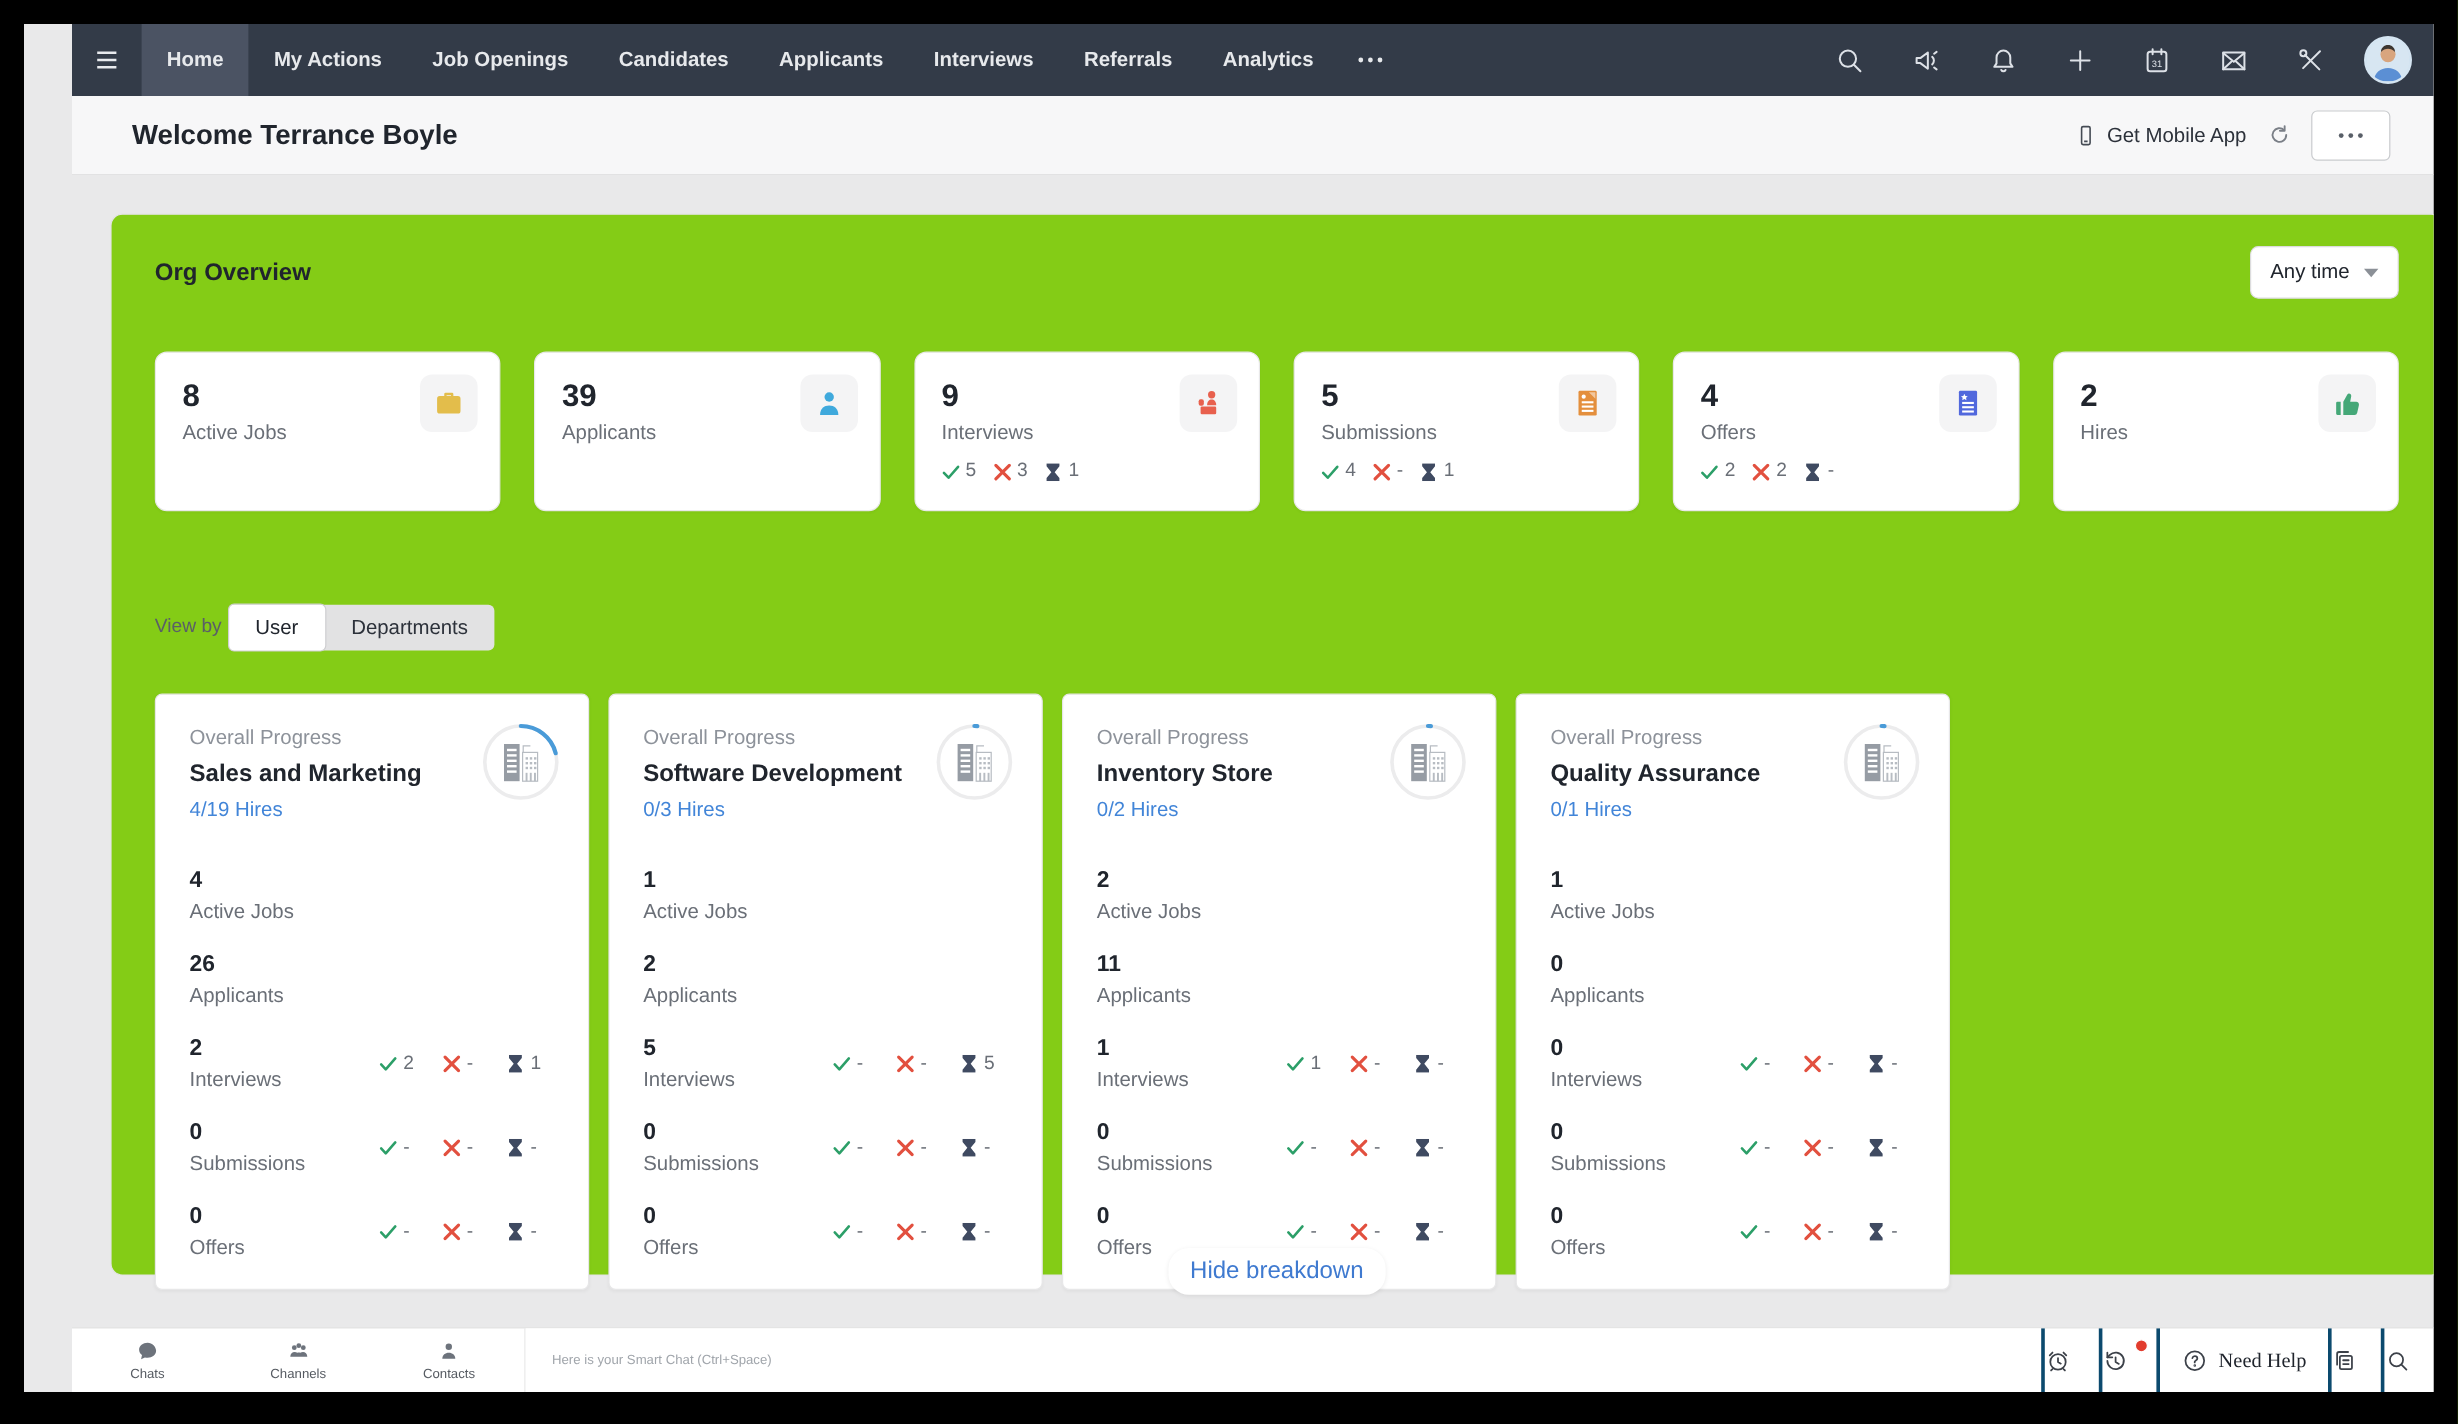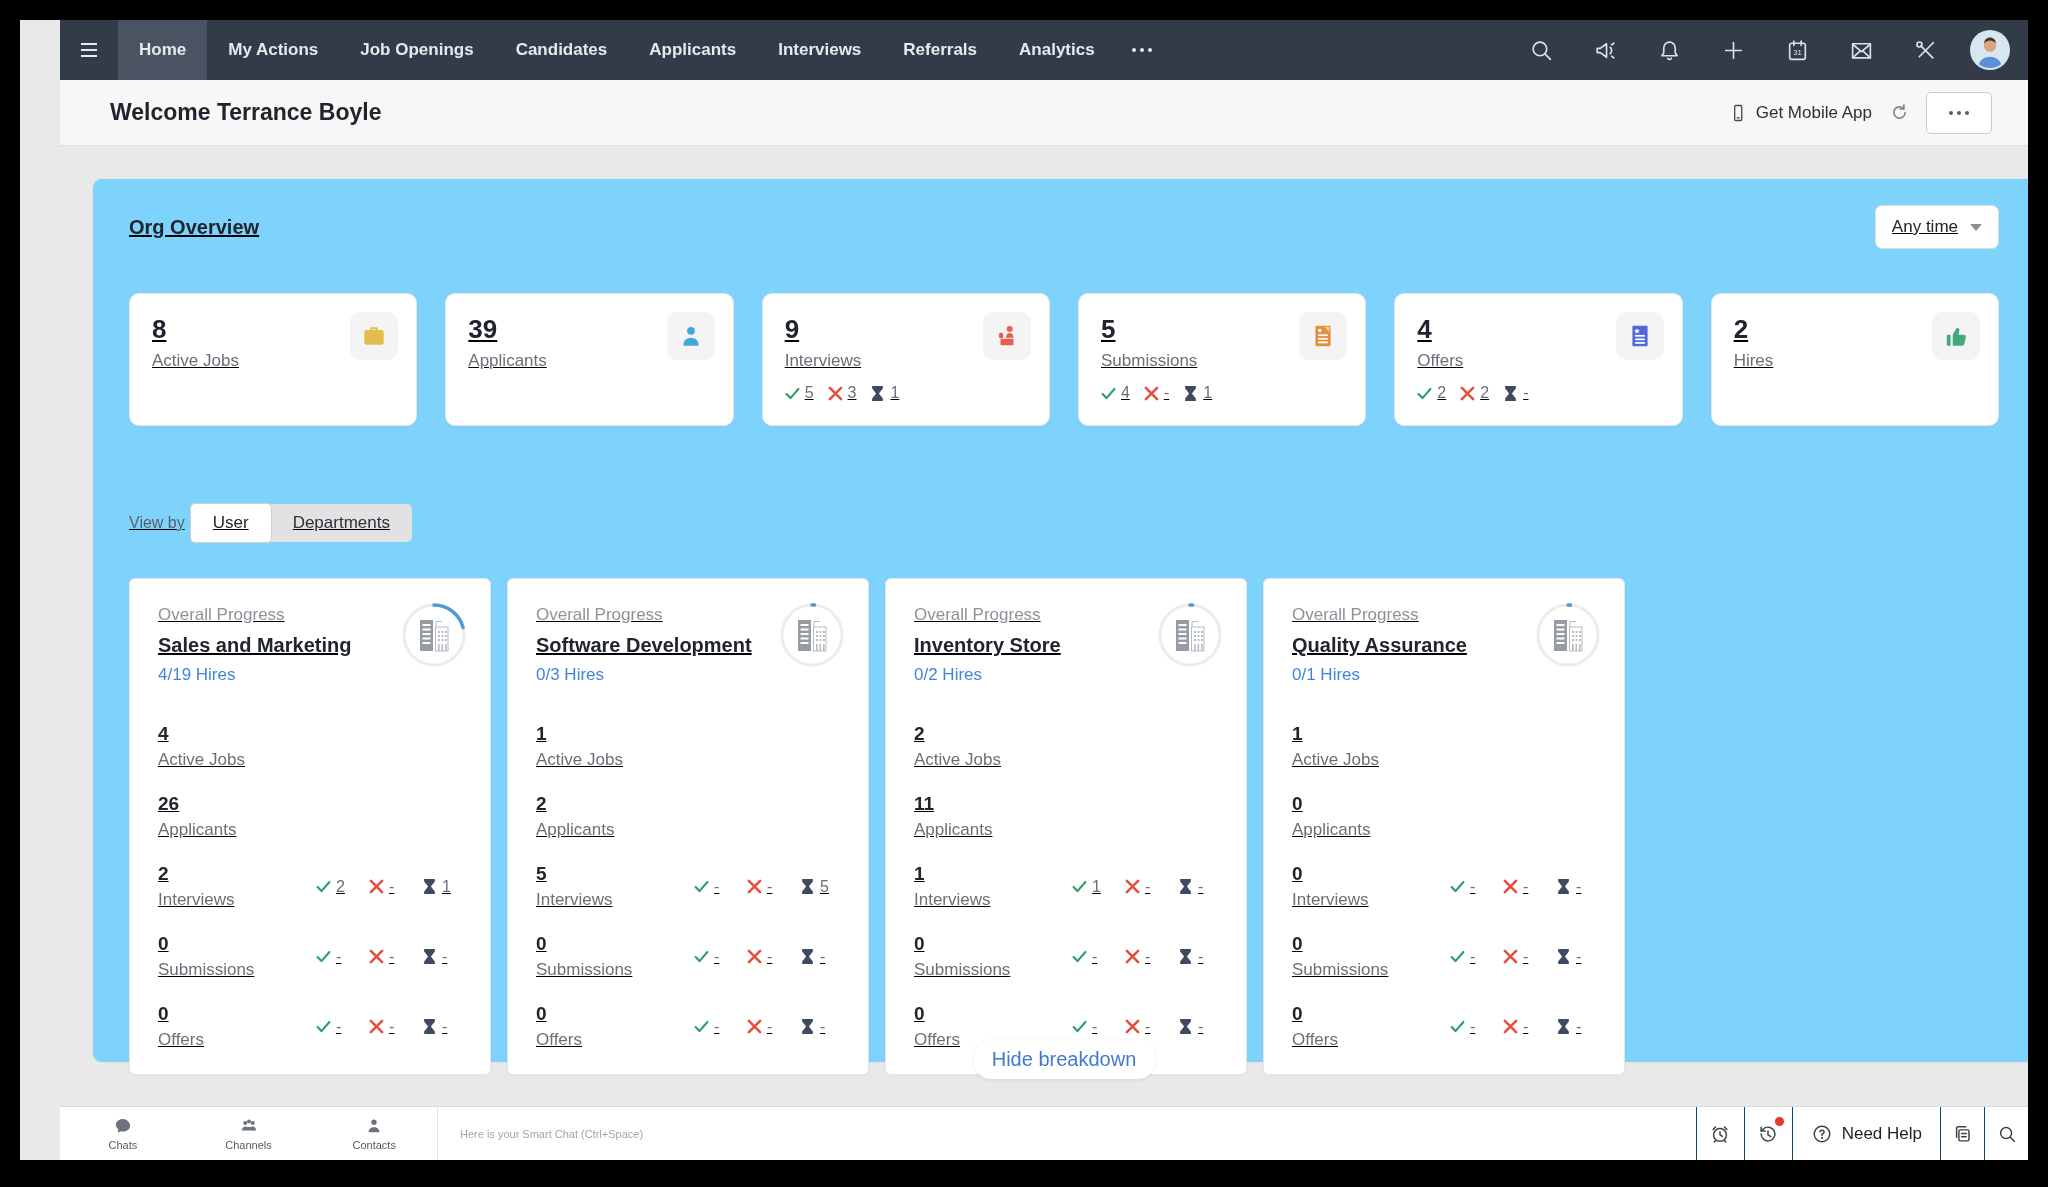--- a/index.html
+++ b/index.html
@@ -39,22 +39,22 @@
   .select-btn { display:flex; align-items:center; gap:14px; background:#fff; border:1px solid #c9cbce;
                 border-radius:5px; padding:10px 16px; font-size:17px; color:#20252d; cursor:pointer; }
   .caret { width:0; height:0; border-left:6px solid transparent; border-right:6px solid transparent;
            border-top:7px solid #8b9097; }
   .more-btn { display:flex; align-items:center; justify-content:center; gap:4px; background:#fff;
               border:1px solid #c9cbce; border-radius:5px; width:66px; height:42px; cursor:pointer; }
   .more-btn .dot3 { background:#595f68; }
 
   
   .page { flex:1; position:relative; background:#e9e9ea; }
-  .panel { position:absolute; left:32px; top:32px; width:1944px; height:885px; background:#7dd3fc;
-           border:1px solid #e3e3e4; border-radius:10px; padding:0 36px;text-decoration:underline; }
+  .panel { position:absolute; left:32px; top:32px; width:1944px; height:885px; background:#84cc16;
+           border:1px solid #e3e3e4; border-radius:10px; padding:0 36px; }
   .panel-head { display:flex; align-items:center; margin-top:26px; }
   .panel-title { font-size:20px; font-weight:700; color:#20252d; }
   .anytime { margin-left:auto; display:flex; align-items:center; gap:12px; background:#fff;
              border:1px solid #dcdcdd; border-radius:7px; padding:11px 16px; font-size:17px;
              color:#20252d; cursor:pointer; }
 
   
   .stats { display:flex; gap:28px; margin-top:44px; }
   .stat-card { flex:1; height:133px; background:#fff; border:1px solid #e8e8e9; border-radius:10px;
                box-shadow:0 1px 2px rgba(0,0,0,.03); padding:20px 22px; position:relative; cursor:pointer; }
@@ -98,22 +98,22 @@
              align-items:stretch; flex:0 0 auto; }
   .chat-tabs { display:flex; align-items:stretch; width:378px; border-right:1px solid #e4e4e5; }
   .chat-tab { width:126px; display:flex; flex-direction:column; align-items:center; justify-content:center;
               gap:3px; cursor:pointer; }
   .chat-tab svg { width:20px; height:20px; fill:#6d737c; }
   .chat-tab span { font-size:11px; color:#555a61; }
   .chat-input { flex:1; border:none; outline:none; font-size:11px; padding:0 22px; color:#30353d;
                 font-family:"Liberation Sans","DejaVu Sans",sans-serif; background:#fff; }
   .chat-input::placeholder { color:#a0a5ab; }
   .foot-right { display:flex; align-items:stretch; }
-  .foot-btn { display:flex; align-items:center; justify-content:center; border-left:1px solid #0c4a6e;
-              cursor:pointer; position:relative; }
+  .foot-btn { display:flex; align-items:center; justify-content:space-between; border-left:3px solid #0c4a6e;
+              cursor:pointer; position:relative;font-family:Liberation Serif, serif; }
   .foot-btn svg { width:22px; height:22px; fill:none; stroke:#3c4149; stroke-width:1.6;
                   stroke-linecap:round; stroke-linejoin:round; }
   .w48 { width:48px; } .w44 { width:44px; }
   .needhelp { gap:9px; padding:0 18px; font-size:17px; color:#20252d; }
   .red-dot { position:absolute; top:9px; right:7px; width:11px; height:11px; border-radius:50%;
              background:#e23c2e; border:1.5px solid #fff; }
 </style>
 </head>
 <body>
 

